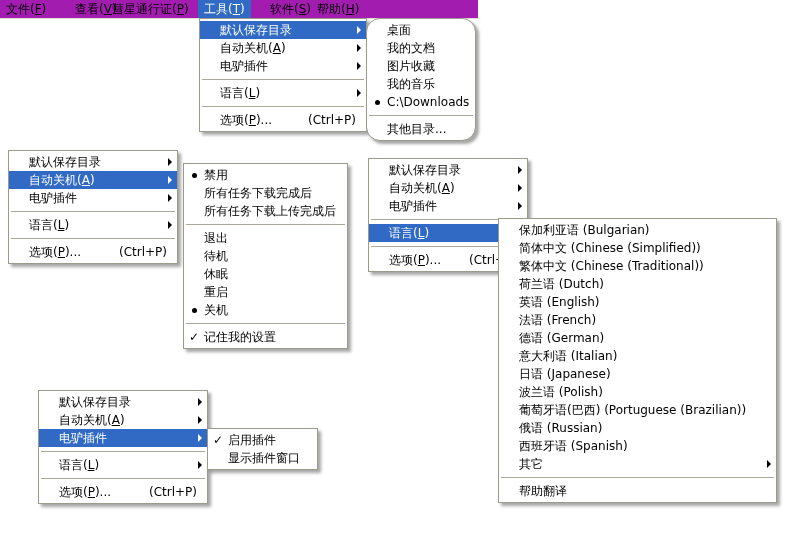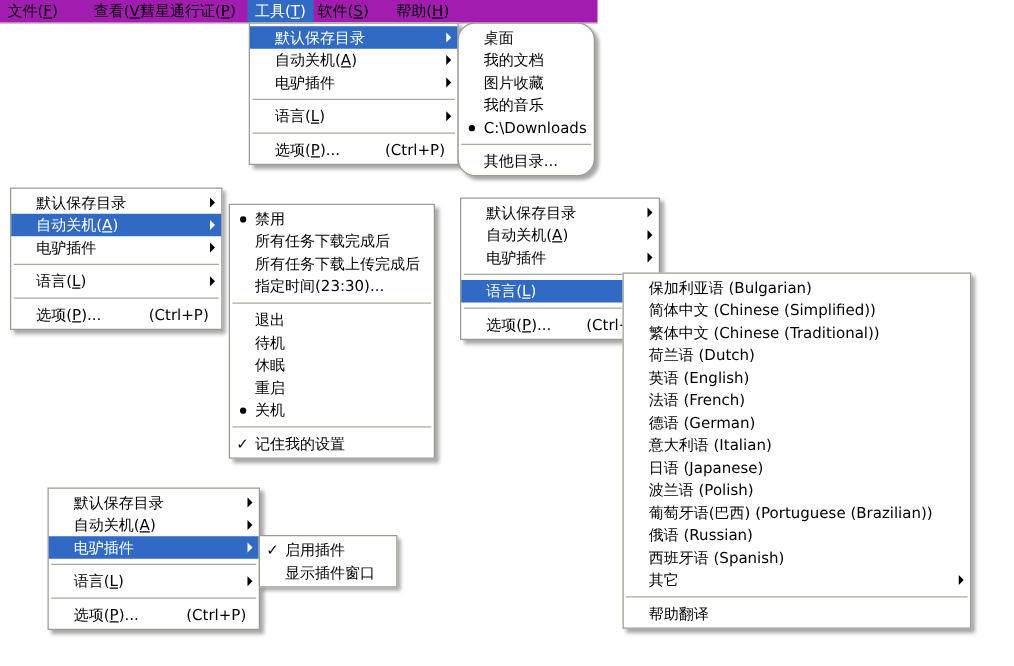--- a/index.html
+++ b/index.html
@@ -15,21 +15,21 @@
   .menubar{
     position:absolute;left:0;top:0;width:478px;height:18px;
     background:#a21caf;border-bottom:1px solid #E3E0CF;
   }
   .mb{
     position:absolute;top:0;height:18px;line-height:18px;
     padding:0 6px;white-space:nowrap;cursor:default;
   }
   .mb.hl{background:#316AC5;color:#fff;}
   .mb-0{left:0;}   .mb-1{left:69px;} .mb-2{left:106px;}
-  .mb-3{left:198px;} .mb-4{left:248px;} .mb-5{left:311px;}
+  .mb-3{left:198px;} .mb-4{left:264px;} .mb-5{left:311px;}
   
   .menu{
     position:absolute;box-sizing:border-box;
     background:#fff;border:1px solid #9C9A8C;
     padding:2px 0;
     box-shadow:3px 3px 3px rgba(0,0,0,0.35);
   }
   #m0{left:199px;top:18px; width:168px;}
   #m1{left:366px;top:18px; width:110px;border-radius:14px;}
   #m2{left:8px;  top:150px;width:170px;}
@@ -98,21 +98,20 @@
     <div class="mi"><span class="lbl">电驴插件</span><span class="arrow"></span></div>
     <div class="sep"></div>
     <div class="mi"><span class="lbl">语言(<u>L</u>)</span><span class="arrow"></span></div>
     <div class="sep"></div>
     <div class="mi"><span class="lbl">选项(<u>P</u>)...</span><span class="shortcut">(Ctrl+P)</span></div>
   </div>
 <div class="menu" id="m3">
     <div class="mi"><span class="radio"></span><span class="lbl">禁用</span></div>
     <div class="mi"><span class="lbl">所有任务下载完成后</span></div>
     <div class="mi"><span class="lbl">所有任务下载上传完成后</span></div>
-    <div class="mi"><span class="lbl">指定时间(23:30)...</span></div>
     <div class="sep"></div>
     <div class="mi"><span class="lbl">退出</span></div>
     <div class="mi"><span class="lbl">待机</span></div>
     <div class="mi"><span class="lbl">休眠</span></div>
     <div class="mi"><span class="lbl">重启</span></div>
     <div class="mi"><span class="radio"></span><span class="lbl">关机</span></div>
     <div class="sep"></div>
     <div class="mi"><span class="check">✓</span><span class="lbl">记住我的设置</span></div>
   </div>
 <div class="menu" id="m4">

